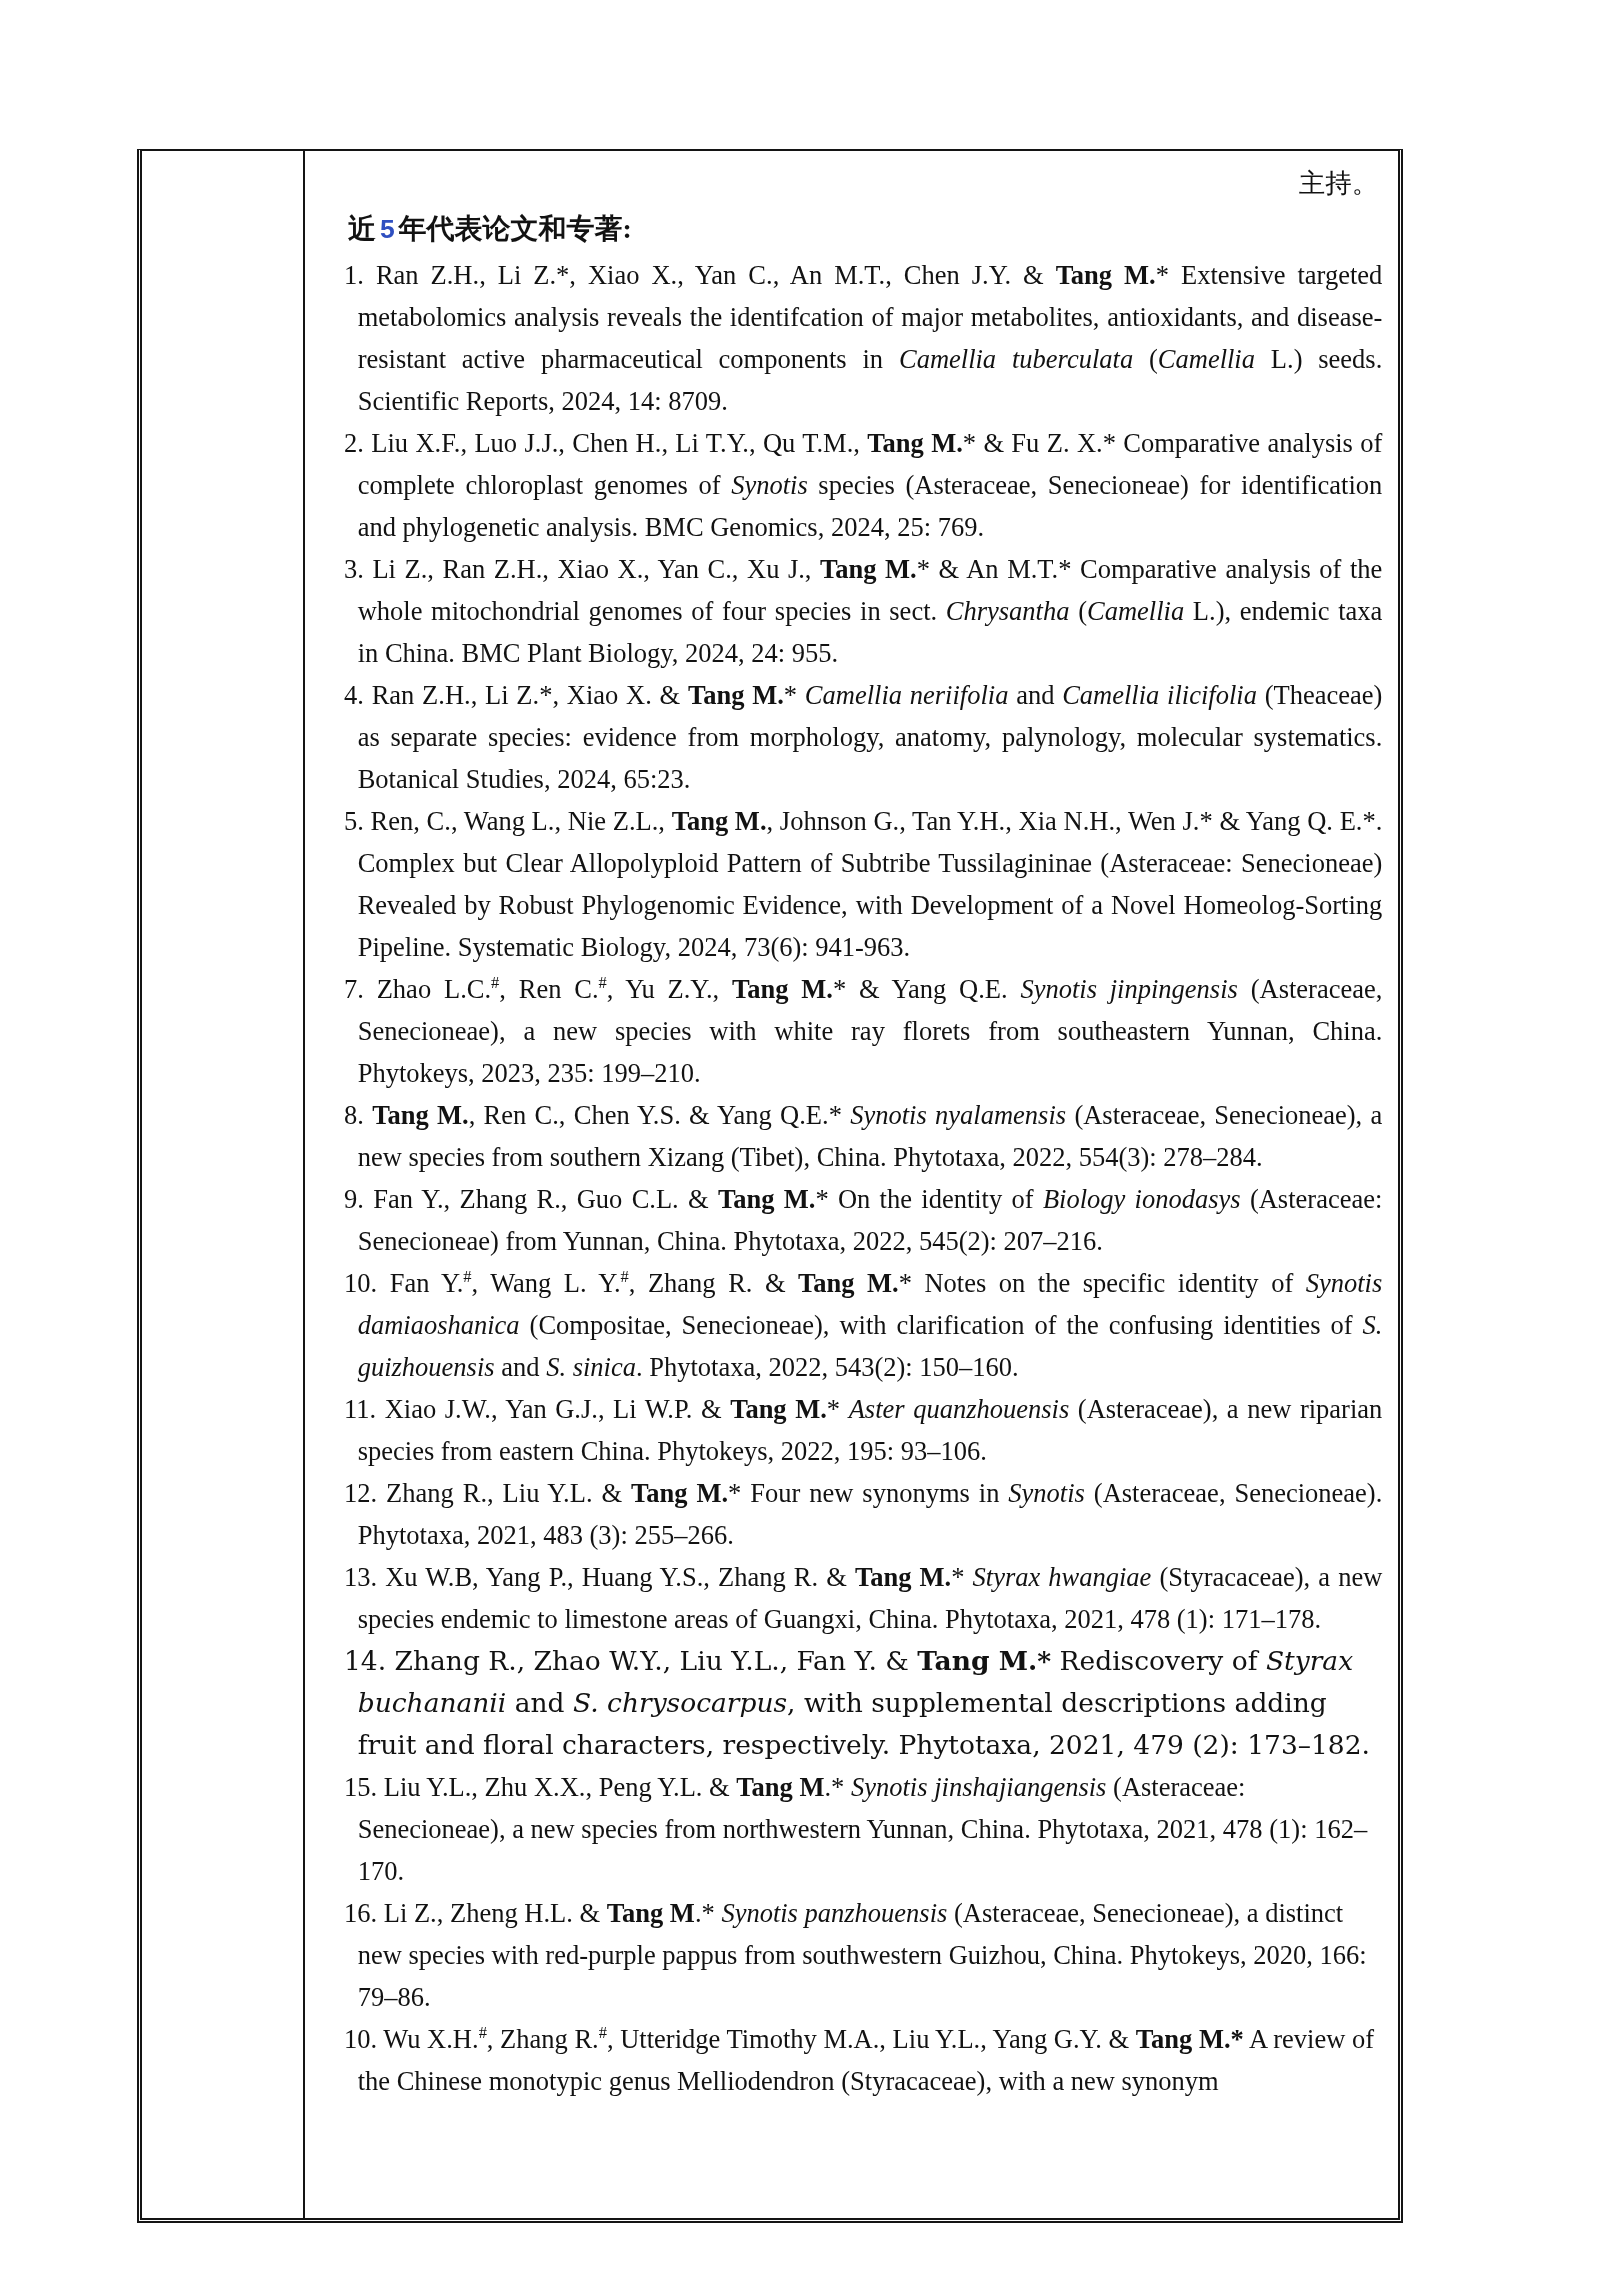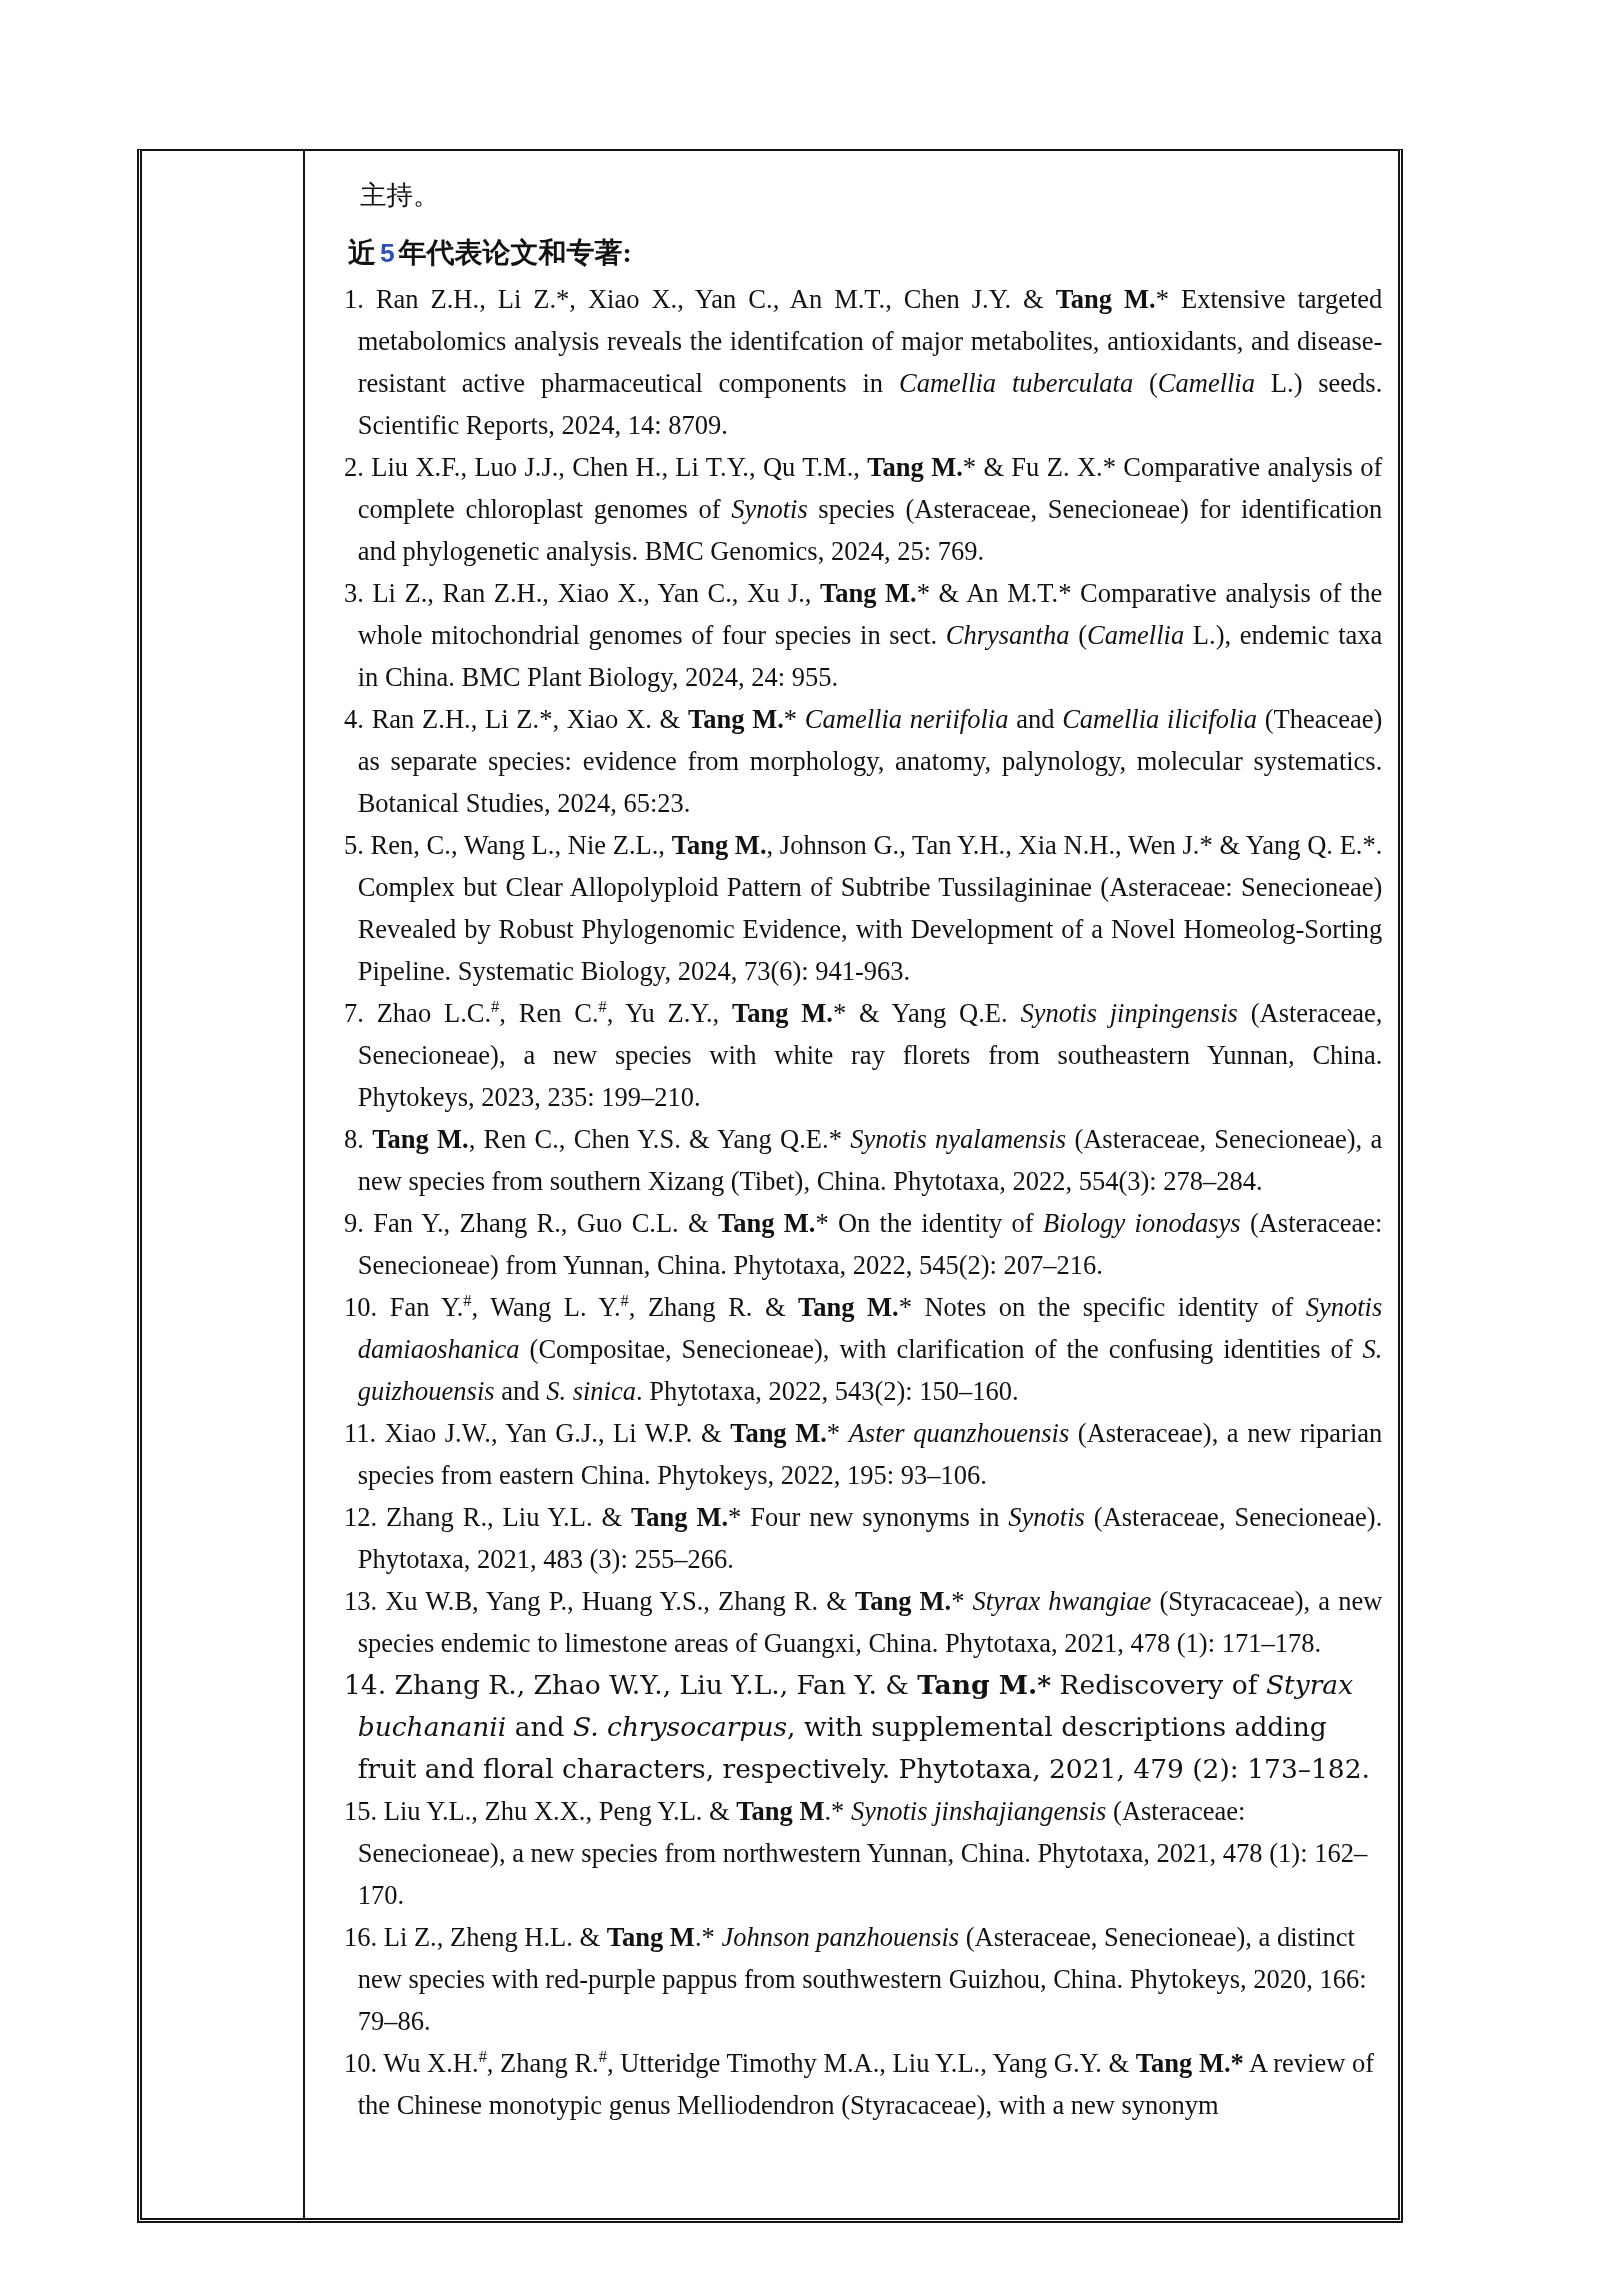--- a/index.html
+++ b/index.html
@@ -29,21 +29,21 @@
     box-sizing: border-box;
   }
   .cell-right {
     flex: 1;
     box-sizing: border-box;
     padding: 6.9px 15.7px 0 39px;
     font-size: 26.5px;
     line-height: 42px;
     overflow: hidden;
   }
-  .lead { margin: 16px; }
+  .lead { margin: 4px; text-align: right; }
   .heading { margin: 4px; font-weight: bold; font-size: 28px; }
   .heading .num { padding: 0 3.9px; font-family: "Liberation Sans", sans-serif; font-size: 26.5px; }
   .pub {
     margin: 0;
     padding-left: 13.7px;
     text-indent: -13.7px;
     text-align: justify;
   }
   .pub.left { text-align: left; }
   .pub.alt { font-family: "DejaVu Serif", serif; font-size: 26.5px; }
@@ -66,18 +66,18 @@
         <div class="pub"><span class="pub-num">5. </span><span>Ren, C., Wang L., Nie Z.L., </span><span style="font-weight: bold;">Tang M.</span><span>, Johnson G., Tan Y.H., Xia N.H., Wen J.* &amp; Yang Q. E.*. Complex but Clear Allopolyploid Pattern of Subtribe Tussilagininae (Asteraceae: Senecioneae) Revealed by Robust Phylogenomic Evidence, with Development of a Novel Homeolog-Sorting Pipeline. Systematic Biology, 2024, 73(6): 941-963.</span></div>
         <div class="pub"><span class="pub-num">7. </span><span>Zhao L.C.</span><sup>#</sup><span>, Ren C.</span><sup>#</sup><span>, Yu Z.Y., </span><span style="font-weight: bold;">Tang M.</span><span>* &amp; Yang Q.E. </span><span style="font-style: italic;">Synotis jinpingensis</span><span> (Asteraceae, Senecioneae), a new species with white ray florets from southeastern Yunnan, China. Phytokeys, 2023, 235: 199–210.</span></div>
         <div class="pub"><span class="pub-num">8. </span><span style="font-weight: bold;">Tang M.</span><span>, Ren C., Chen Y.S. &amp; Yang Q.E.* </span><span style="font-style: italic;">Synotis nyalamensis</span><span> (Asteraceae, Senecioneae), a new species from southern Xizang (Tibet), China. Phytotaxa, 2022, 554(3): 278–284.</span></div>
         <div class="pub"><span class="pub-num">9. </span><span>Fan Y., Zhang R., Guo C.L. &amp; </span><span style="font-weight: bold;">Tang M.</span><span>* On the identity of </span><span style="font-style: italic;">Biology ionodasys</span><span> (Asteraceae: Senecioneae) from Yunnan, China. Phytotaxa, 2022, 545(2): 207–216.</span></div>
         <div class="pub"><span class="pub-num">10. </span><span>Fan Y.</span><sup>#</sup><span>, Wang L. Y.</span><sup>#</sup><span>, Zhang R. &amp; </span><span style="font-weight: bold;">Tang M.</span><span>* Notes on the specific identity of </span><span style="font-style: italic;">Synotis damiaoshanica</span><span> (Compositae, Senecioneae), with clarification of the confusing identities of </span><span style="font-style: italic;">S. guizhouensis</span><span> and </span><span style="font-style: italic;">S. sinica</span><span>. Phytotaxa, 2022, 543(2): 150–160.</span></div>
         <div class="pub"><span class="pub-num">11. </span><span>Xiao J.W., Yan G.J., Li W.P. &amp; </span><span style="font-weight: bold;">Tang M.</span><span>* </span><span style="font-style: italic;">Aster quanzhouensis</span><span> (Asteraceae), a new riparian species from eastern China. Phytokeys, 2022, 195: 93–106.</span></div>
         <div class="pub"><span class="pub-num">12. </span><span>Zhang R., Liu Y.L. &amp; </span><span style="font-weight: bold;">Tang M.</span><span>* Four new synonyms in </span><span style="font-style: italic;">Synotis</span><span> (Asteraceae, Senecioneae). Phytotaxa, 2021, 483 (3): 255–266.</span></div>
         <div class="pub"><span class="pub-num">13. </span><span>Xu W.B, Yang P., Huang Y.S., Zhang R. &amp; </span><span style="font-weight: bold;">Tang M.</span><span>* </span><span style="font-style: italic;">Styrax hwangiae</span><span> (Styracaceae), a new species endemic to limestone areas of Guangxi, China. Phytotaxa, 2021, 478 (1): 171–178.</span></div>
         <div class="pub alt left"><span class="pub-num">14. </span><span>Zhang R., Zhao W.Y., Liu Y.L., Fan Y. &amp; </span><span style="font-weight: bold;">Tang M.*</span><span> Rediscovery of </span><span style="font-style: italic;">Styrax buchananii</span><span> and </span><span style="font-style: italic;">S. chrysocarpus</span><span>, with supplemental descriptions adding fruit and floral characters, respectively. Phytotaxa, 2021, 479 (2): 173–182.</span></div>
         <div class="pub left"><span class="pub-num">15. </span><span>Liu Y.L., Zhu X.X., Peng Y.L. &amp; </span><span style="font-weight: bold;">Tang M</span><span>.* </span><span style="font-style: italic;">Synotis jinshajiangensis</span><span> (Asteraceae: Senecioneae), a new species from northwestern Yunnan, China. Phytotaxa, 2021, 478 (1): 162–170.</span></div>
-        <div class="pub left"><span class="pub-num">16. </span><span>Li Z., Zheng H.L. &amp; </span><span style="font-weight: bold;">Tang M</span><span>.* </span><span style="font-style: italic;">Johnson panzhouensis</span><span> (Asteraceae, Senecioneae), a distinct new species with red-purple pappus from southwestern Guizhou, China. Phytokeys, 2020, 166: 79–86.</span></div>
+        <div class="pub left"><span class="pub-num">16. </span><span>Li Z., Zheng H.L. &amp; </span><span style="font-weight: bold;">Tang M</span><span>.* </span><span style="font-style: italic;">Synotis panzhouensis</span><span> (Asteraceae, Senecioneae), a distinct new species with red-purple pappus from southwestern Guizhou, China. Phytokeys, 2020, 166: 79–86.</span></div>
         <div class="pub left"><span class="pub-num">10. </span><span>Wu X.H.</span><sup>#</sup><span>, Zhang R.</span><sup>#</sup><span>, Utteridge Timothy M.A., Liu Y.L., Yang G.Y. &amp; </span><span style="font-weight: bold;">Tang M.*</span><span> A review of the Chinese monotypic genus Melliodendron (Styracaceae), with a new synonym</span></div>
       </div>
   </div>
 </div>
 
 
 </body></html>

